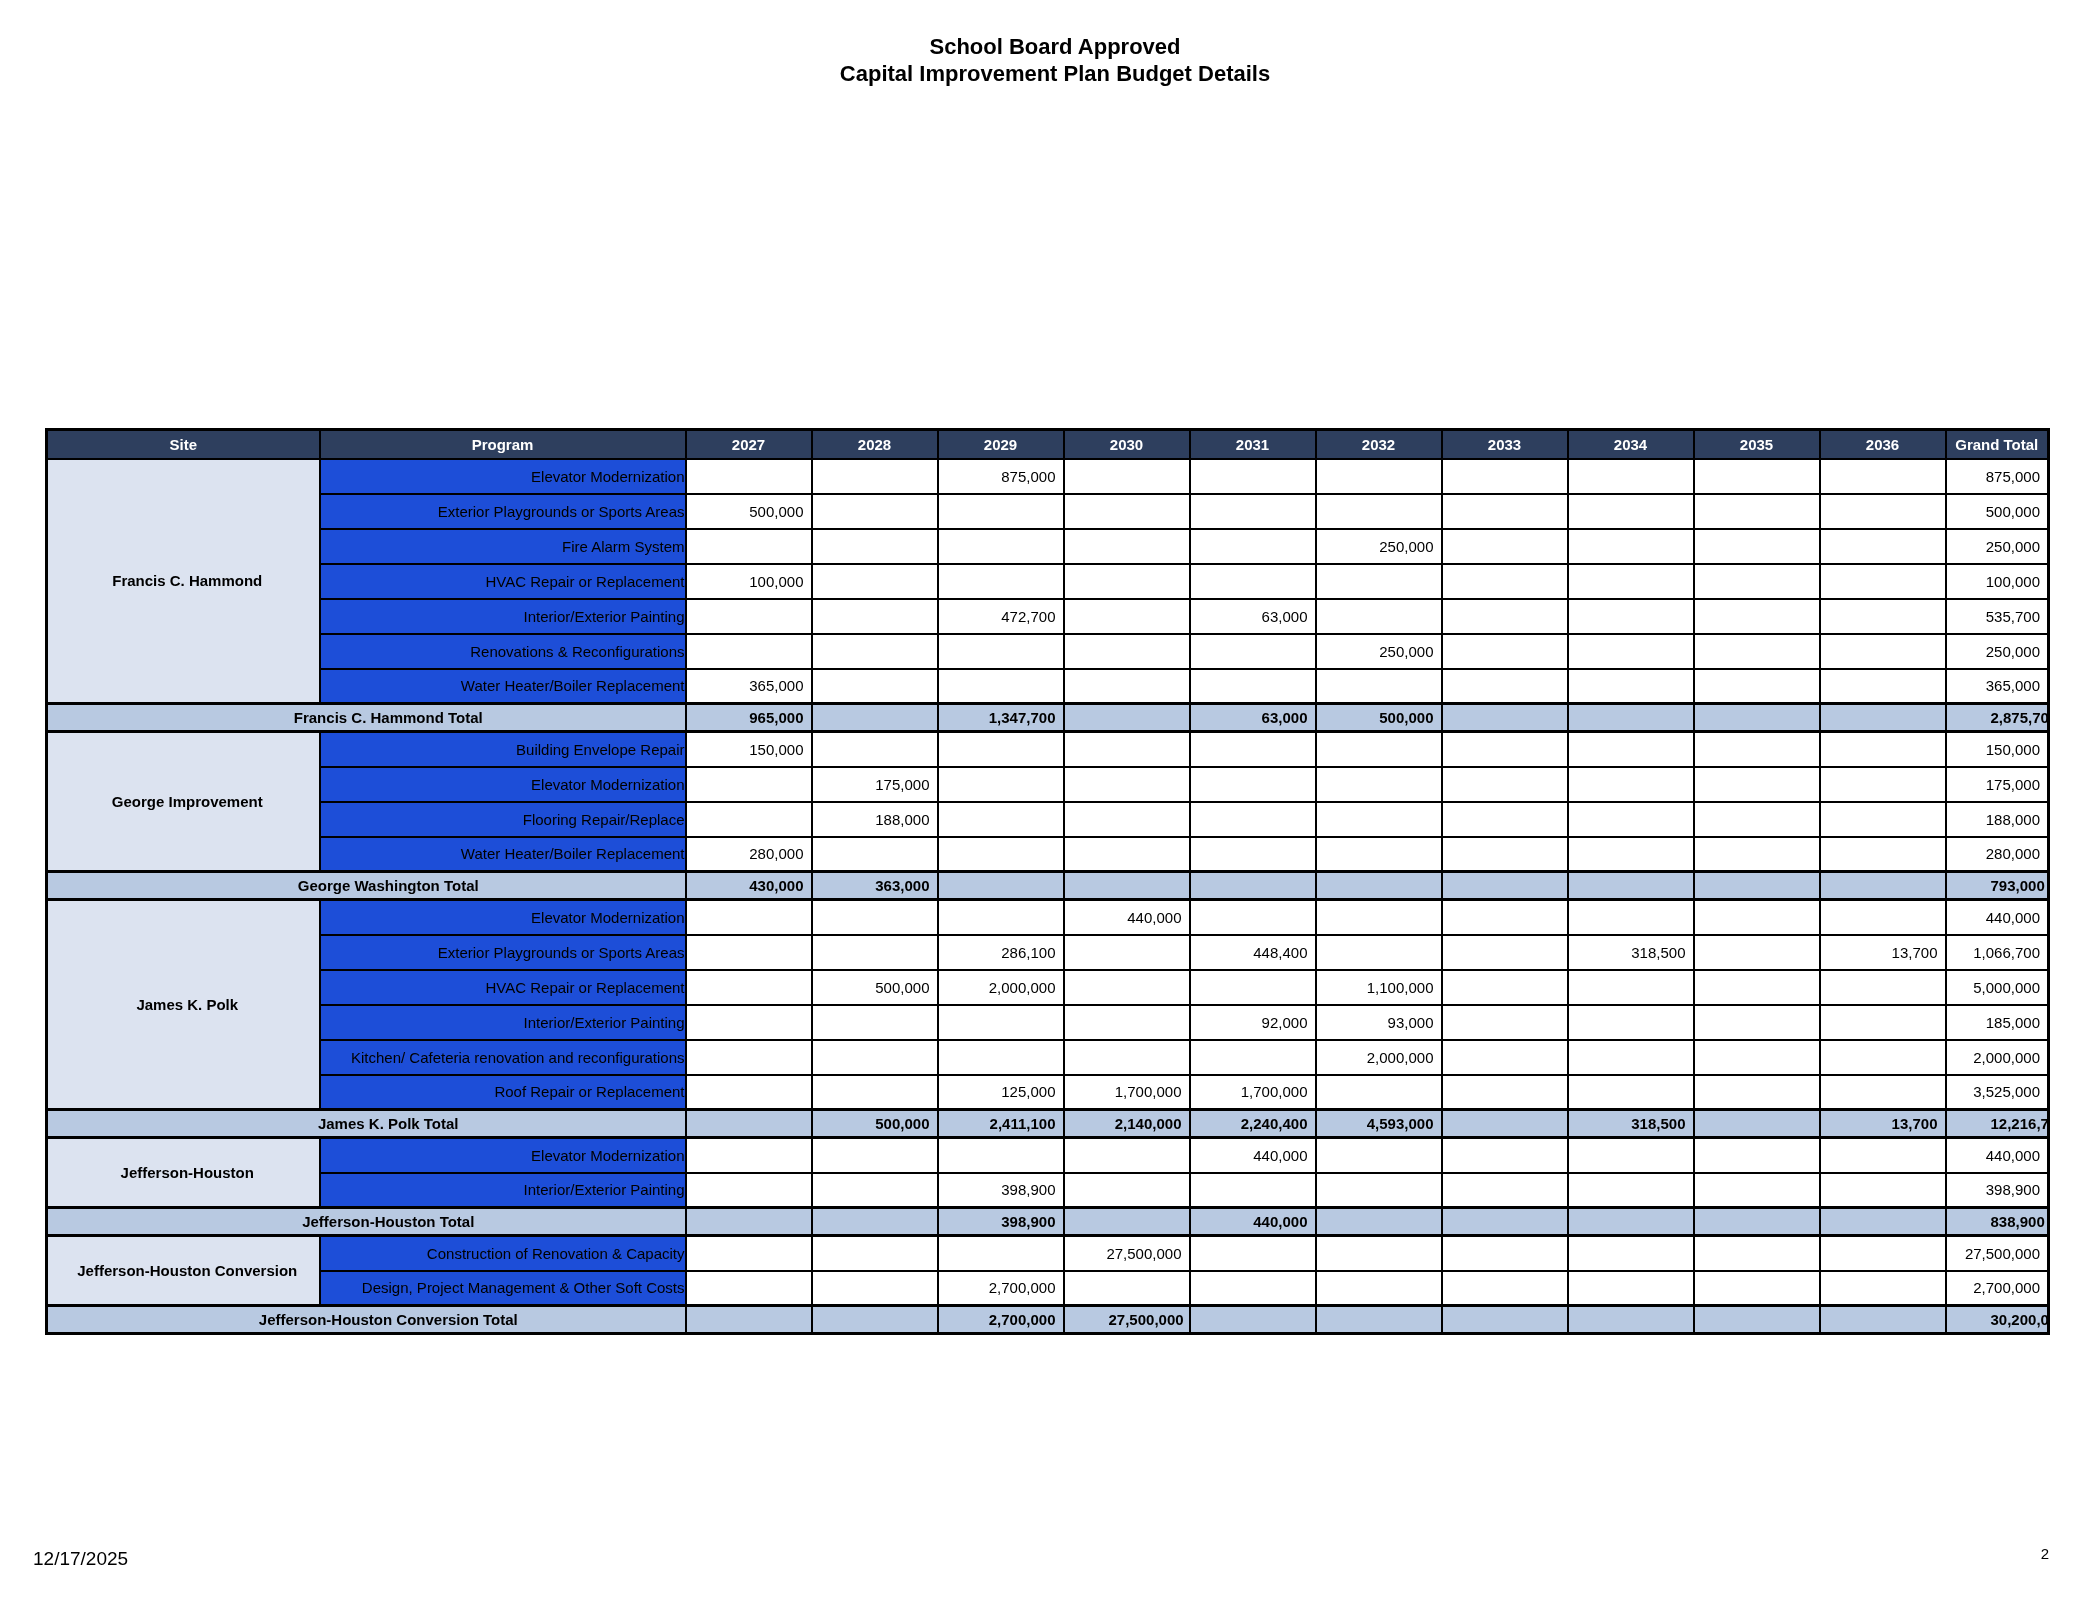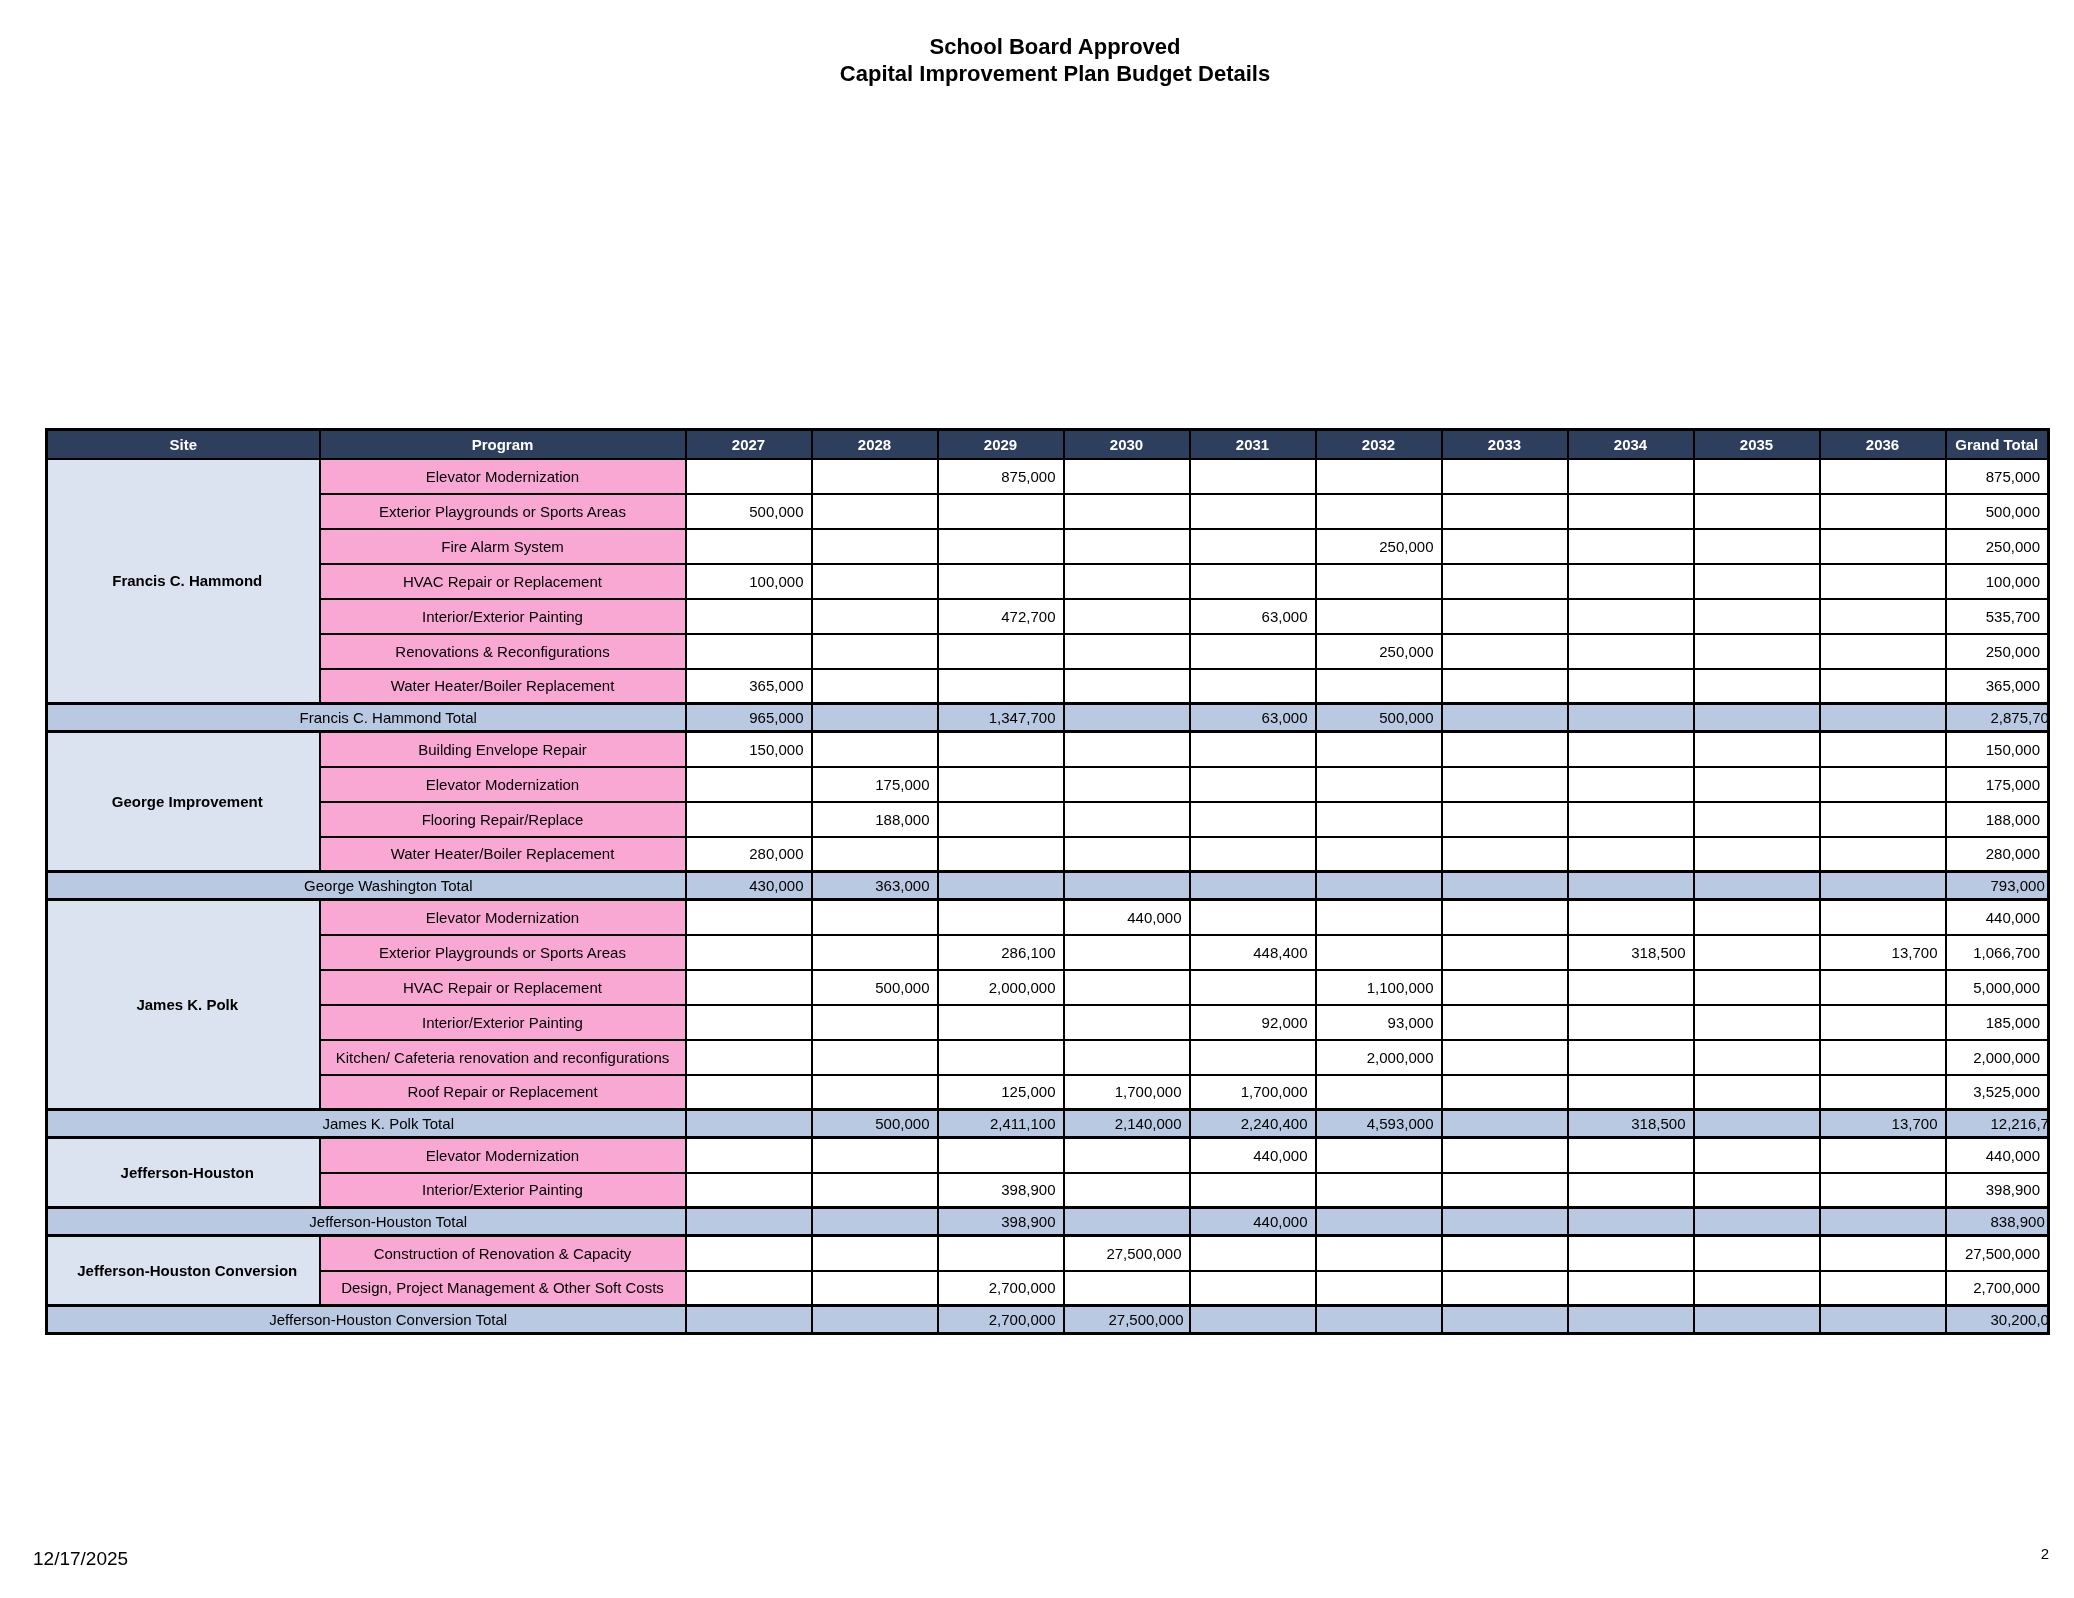--- a/index.html
+++ b/index.html
@@ -55,25 +55,25 @@
   }
   tr.data-row { height: 35px; }
   tr.total-row { height: 28px; }
   td.site-cell {
     background: var(--site-cell-bg);
     font-weight: 700;
     text-align: center;
     vertical-align: middle;
     padding-left: 8px;
   }
-  td.program-cell { text-align: center; background: #f9a8d4; }
+  td.program-cell { text-align: right; background: #1d4ed8; }
   td.num-cell { text-align: right; padding-right: 7px; background: #fff; }
   tr.total-row td {
     background: var(--total-row-bg);
-    font-weight: 400;
+    font-weight: 700;
     border-top-width: 3px;
     border-bottom-width: 3px;
     padding-left: 44px;
   }
   tr.total-row td.total-label { text-align: center; }
   thead th { border-bottom-width: 3px; }
   .footer-date {
     position: absolute;
     left: 33px;
     top: 1548px;

